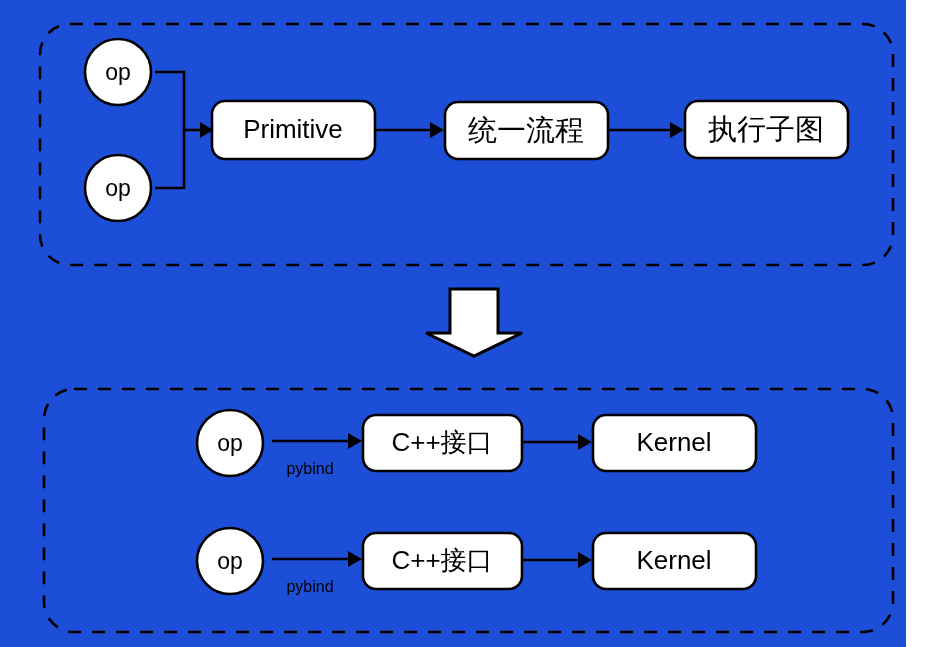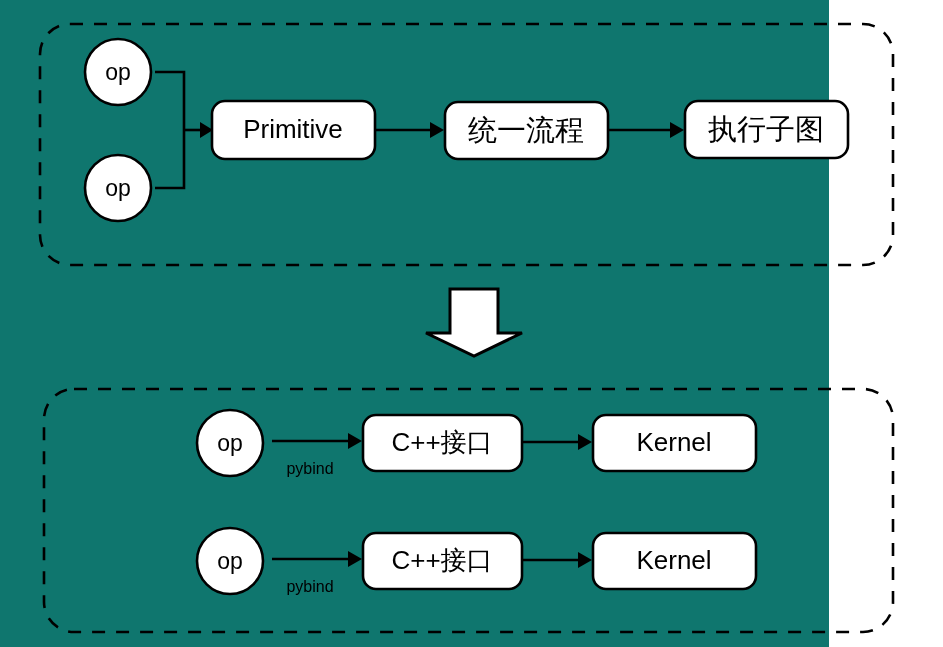--- a/index.html
+++ b/index.html
@@ -8,23 +8,23 @@
     background: #ffffff;
   }
   body {
     width: 943px;
     height: 647px;
     font-family: "Liberation Sans", "DejaVu Sans", sans-serif;
     overflow: hidden;
   }
   #diagram-root {
     position: relative;
-    width: 829px;
+    width: 906px;
     height: 647px;
-    background: #0f766e;
+    background: #1d4ed8;
   }
   svg#diagram-svg {
     display: block;
     width: 943px;
     height: 647px;
   }
   .panel-border {
     fill: none;
     stroke: #000000;
     stroke-width: 2.6;

